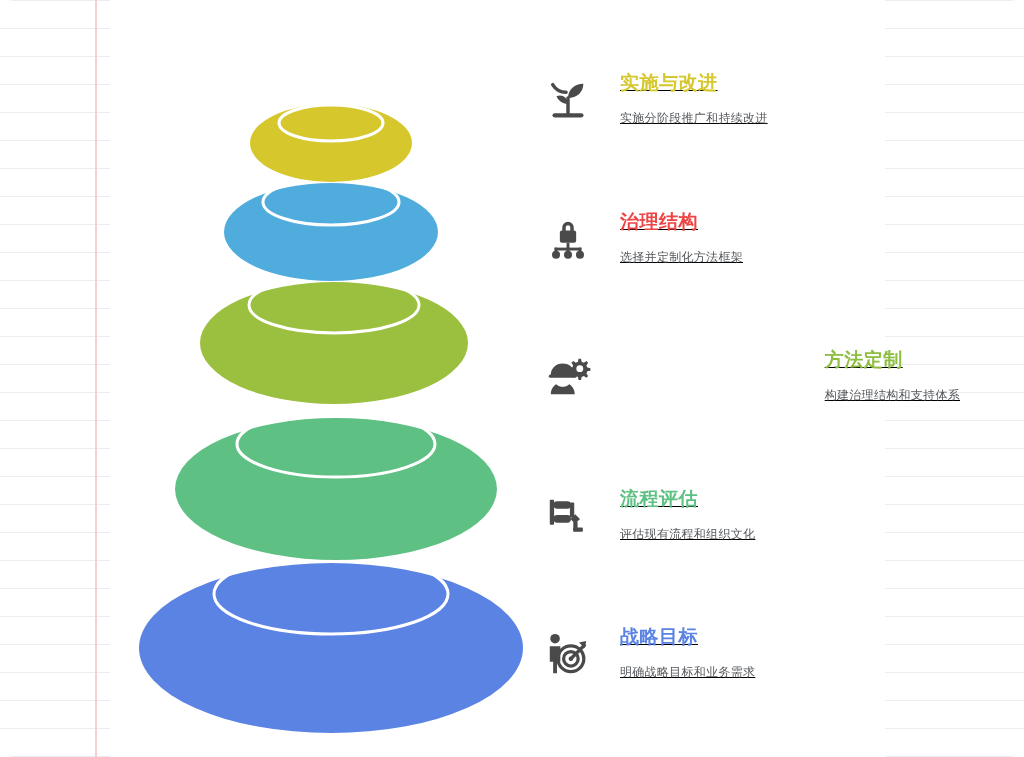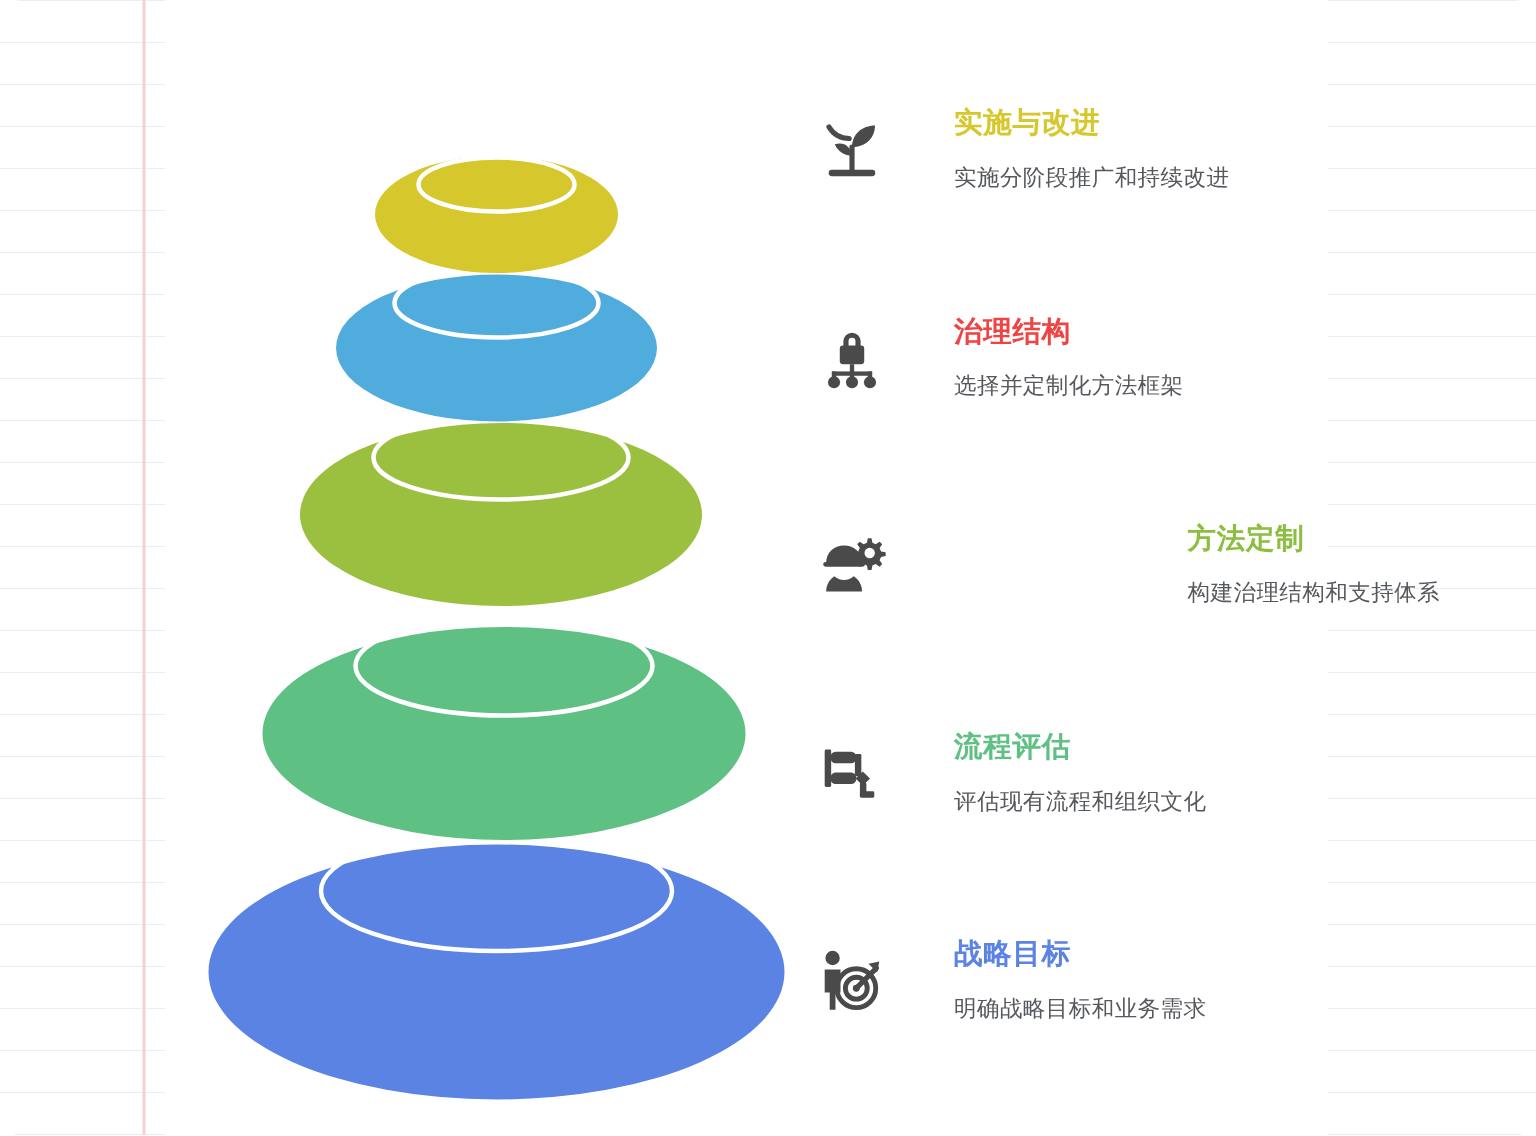--- a/index.html
+++ b/index.html
@@ -75,32 +75,33 @@
     height: 56px;
     flex: 0 0 56px;
     margin-top: 6px;
     display: flex;
     align-items: center;
     justify-content: center;
     color: #4a4a4a;
   }
   .legend-icon svg { display: block; }
   .legend-text {
-    margin-left: 40px;
+    margin-left: 24px;
     padding-top: 4px;
+    text-decoration: underline;
   }
   .legend-title {
     font-size: 19px;
     font-weight: bold;
     line-height: 26px;
     letter-spacing: 0.5px;
     margin: 0 0 12px 0;
   }
   .legend-desc {
-    font-size: 15px;
+    font-size: 12px;
     line-height: 21px;
     color: #55585c;
     letter-spacing: 0.3px;
     margin: 0;
     white-space: nowrap;
   }
 </style>
 </head>
 <body>
 

